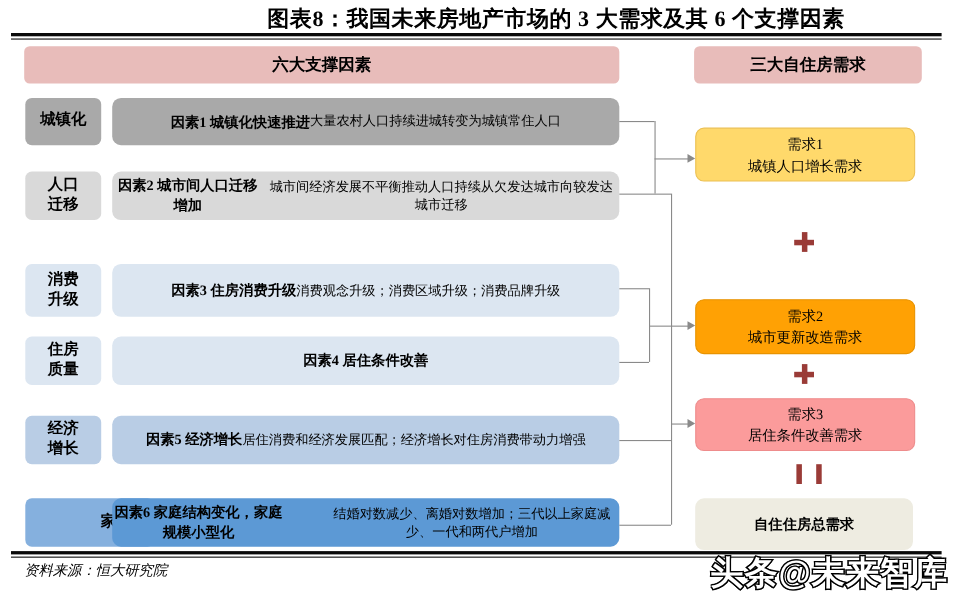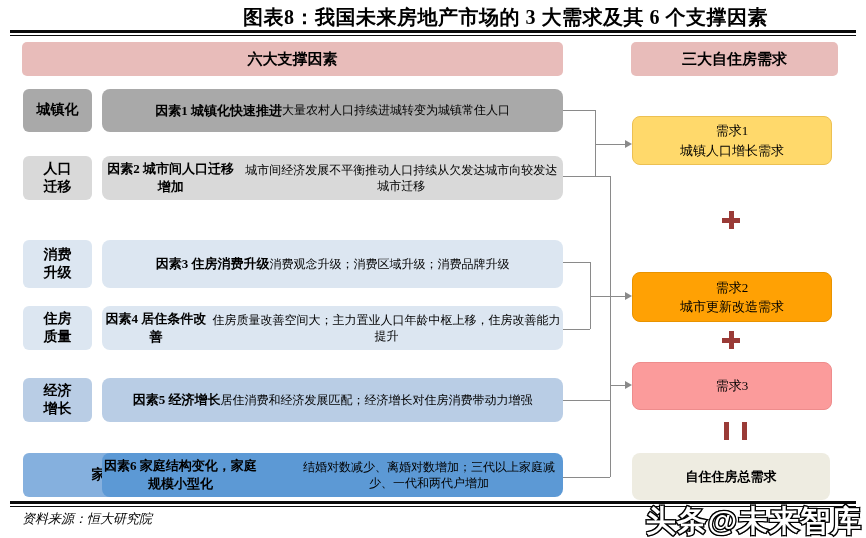--- a/index.html
+++ b/index.html
@@ -87,21 +87,20 @@
 升级</div>
   <div class="abs factor r3 c-r3">
     <div class="f-title">因素3 住房消费升级</div>
     <div class="f-desc">消费观念升级；消费区域升级；消费品牌升级</div>
   </div>
 
   <div class="abs cat r4 c-r4">住房
 质量</div>
   <div class="abs factor r4 c-r4">
     <div class="f-title">因素4 居住条件改善</div>
-    <div class="f-desc">住房质量改善空间大；主力置业人口年龄中枢上移，住房改善能力提升</div>
   </div>
 
   <div class="abs cat r5 c-r5">经济
 增长</div>
   <div class="abs factor r5 c-r5">
     <div class="f-title">因素5 经济增长</div>
     <div class="f-desc">居住消费和经济发展匹配；经济增长对住房消费带动力增强</div>
   </div>
 
   <div class="abs cat r6 c-r6l">家庭</div>
@@ -133,20 +132,21 @@
     <div class="d-desc">城镇人口增长需求</div>
   </div>
   <span class="abs plus" style="left:722px;top:211px;"></span>
   <div class="abs demand d2">
     <div class="d-title">需求2</div>
     <div class="d-desc">城市更新改造需求</div>
   </div>
   <span class="abs plus" style="left:722px;top:331px;"></span>
   <div class="abs demand d3">
     <div class="d-title">需求3</div>
+    <div class="d-desc">居住条件改善需求</div>
   </div>
   <span class="abs veq" style="left:724px;top:422px;"></span>
   <div class="abs d4">自住住房总需求</div>
 
   <div class="abs rule bottom"></div>
   <div class="abs source">资料来源：恒大研究院</div>
   <div class="abs watermark">头条@未来智库</div>
 
 </div>
 

